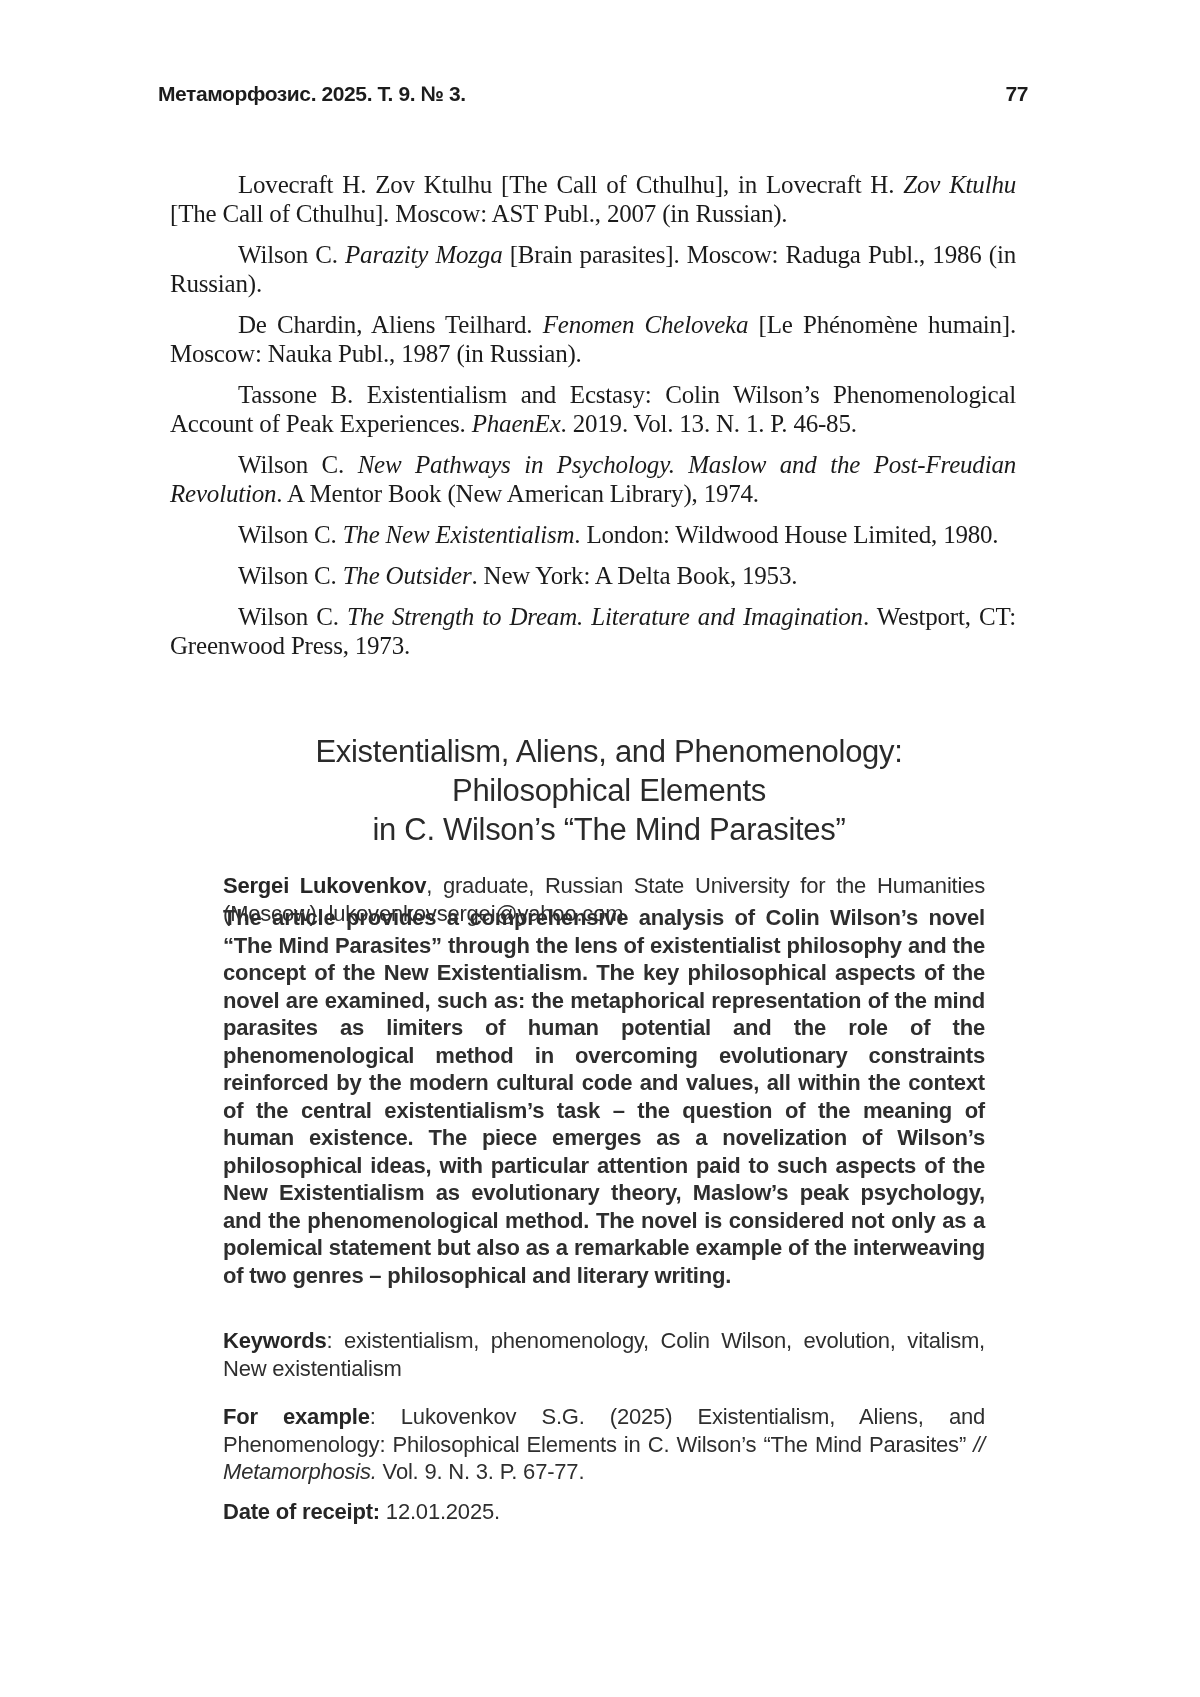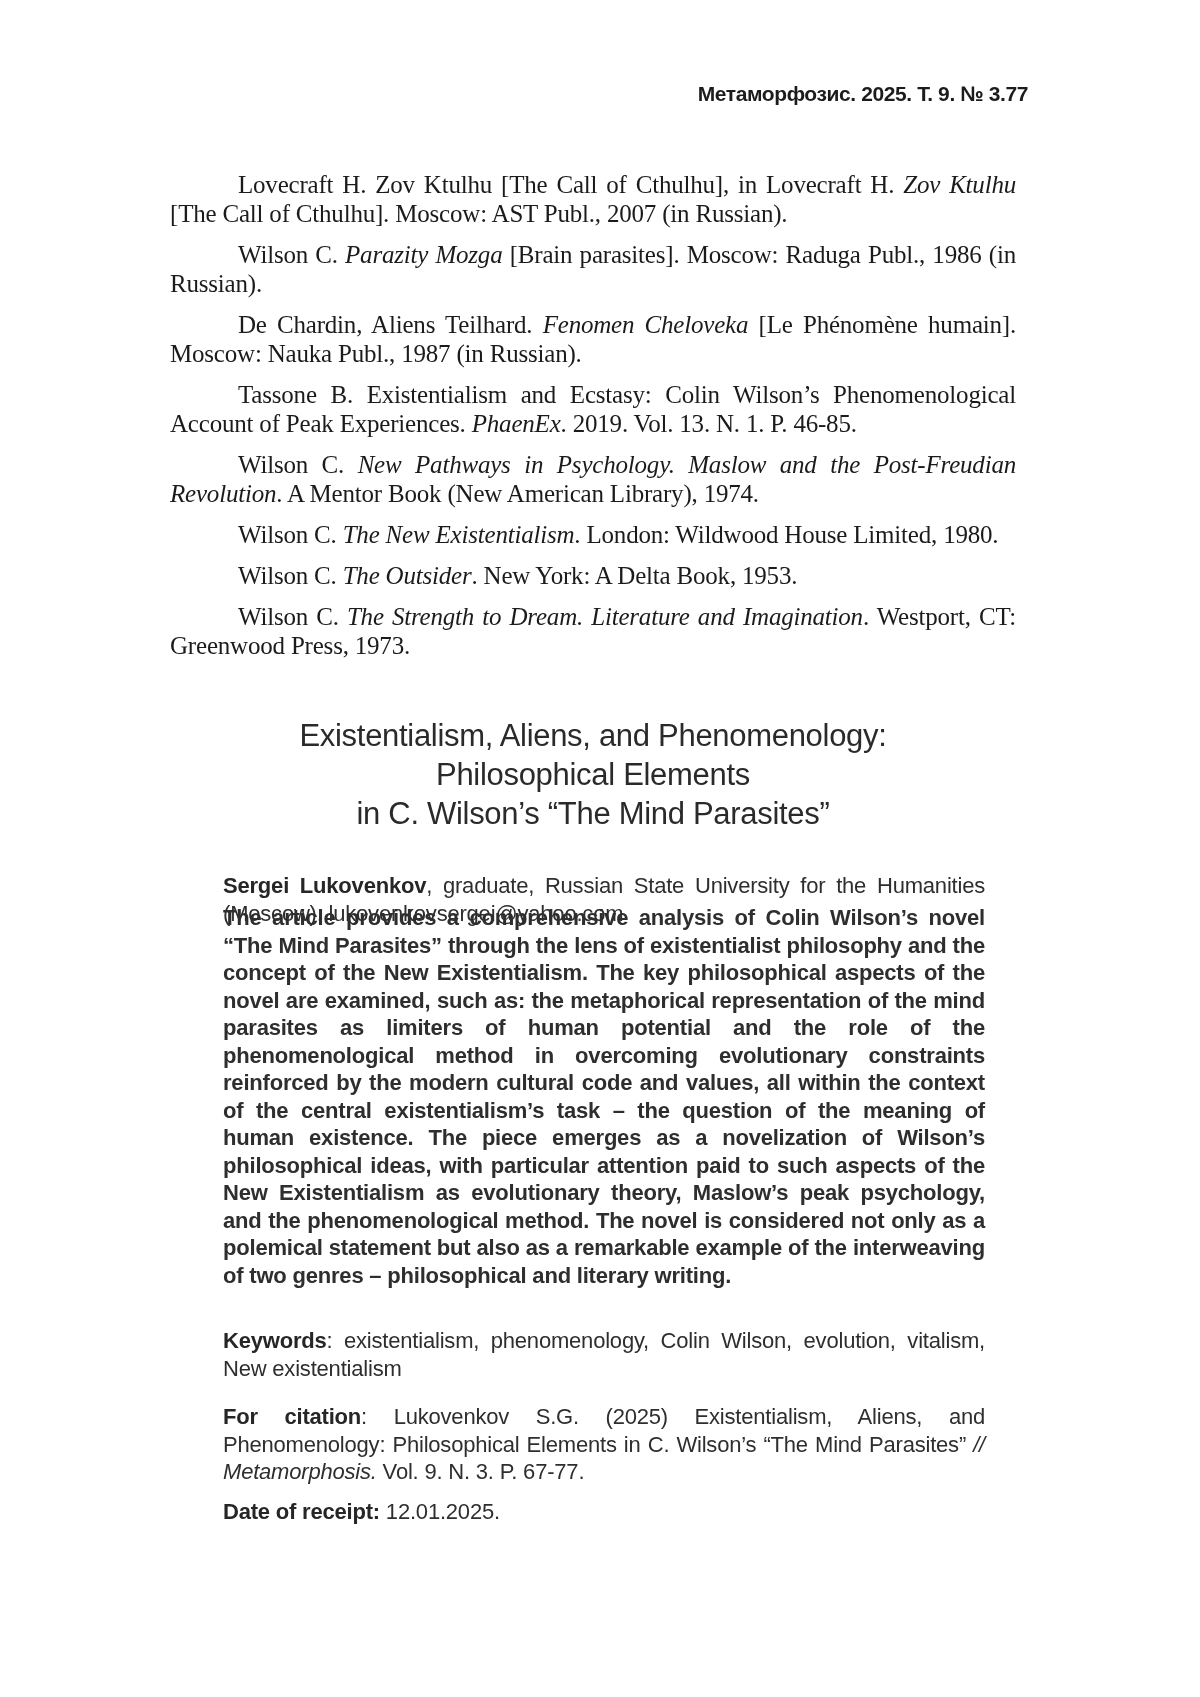--- a/index.html
+++ b/index.html
@@ -6,37 +6,37 @@
   body{
     position:relative;
     width:1200px;height:1697px;
     font-family:"Liberation Sans",sans-serif;
     color:#222;
     overflow:hidden;
   }
   
   .runhead{
     position:absolute;left:158px;top:82px;width:870px;
-    display:flex;justify-content:flex-end;align-items:baseline;
+    display:flex;justify-content:space-between;align-items:baseline;
     font-weight:bold;font-size:21px;letter-spacing:-0.4px;color:#1c1c1c;
   }
   
   .refs{
     position:absolute;left:158px;top:158px;width:870px;
     font-family:"Liberation Serif",serif;
     font-size:25px;line-height:29px;color:#1b1b1b;
     text-align:justify;letter-spacing:-0.2px;
   }
   .refs p{margin:12px;text-indent:68px;}
   
   .title{
     position:absolute;left:120px;top:716px;width:946px;
     text-align:center;font-size:31px;line-height:39px;
     font-weight:normal;color:#2a2a2a;letter-spacing:-0.3px;
-    white-space:pre-line;margin:0;
+    white-space:pre-line;margin:16px;
   }
   
   .col{
     position:absolute;left:223px;width:762px;
     font-size:22px;line-height:27.5px;color:#2e2e2e;
     text-align:justify;letter-spacing:-0.2px;
   }
   .col p{margin:0;}
   .author{top:872px;}
   .abstract{top:904px;font-weight:bold;}
@@ -74,18 +74,18 @@
 
 <div class="col abstract">
   <p>The article provides a comprehensive analysis of Colin Wilson’s novel “The Mind Parasites” through the lens of existentialist philosophy and the concept of the New Existentialism. The key philosophical aspects of the novel are examined, such as: the metaphorical representation of the mind parasites as limiters of human potential and the role of the phenomenological method in overcoming evolutionary constraints reinforced by the modern cultural code and values, all within the context of the central existentialism’s task – the question of the meaning of human existence. The piece emerges as a novelization of Wilson’s philosophical ideas, with particular attention paid to such aspects of the New Existentialism as evolutionary theory, Maslow’s peak psychology, and the phenomenological method. The novel is considered not only as a polemical statement but also as a remarkable example of the interweaving of two genres – philosophical and literary writing.</p>
 </div>
 
 <div class="col keywords">
   <p><b>Keywords</b><span>: existentialism, phenomenology, Colin Wilson, evolution, vitalism, New existentialism</span></p>
 </div>
 
 <div class="col citation">
-  <p><b>For citation</b><span id="citation-segs"><span>: Lukovenkov S.G. (2025) Existentialism, Aliens, and Phenomenology: Philosophical Elements in C. Wilson’s “The Mind Parasites” </span><i>// Metamorphosis.</i><span> Vol. 9. N. 3. P. 67-77.</span></span></p>
+  <p><b>For example</b><span id="citation-segs"><span>: Lukovenkov S.G. (2025) Existentialism, Aliens, and Phenomenology: Philosophical Elements in C. Wilson’s “The Mind Parasites” </span><i>// Metamorphosis.</i><span> Vol. 9. N. 3. P. 67-77.</span></span></p>
 </div>
 
 <div class="col receipt">
   <p><b>Date of receipt:</b><span> 12.01.2025.</span></p>
 </div>
 
 </body></html>

